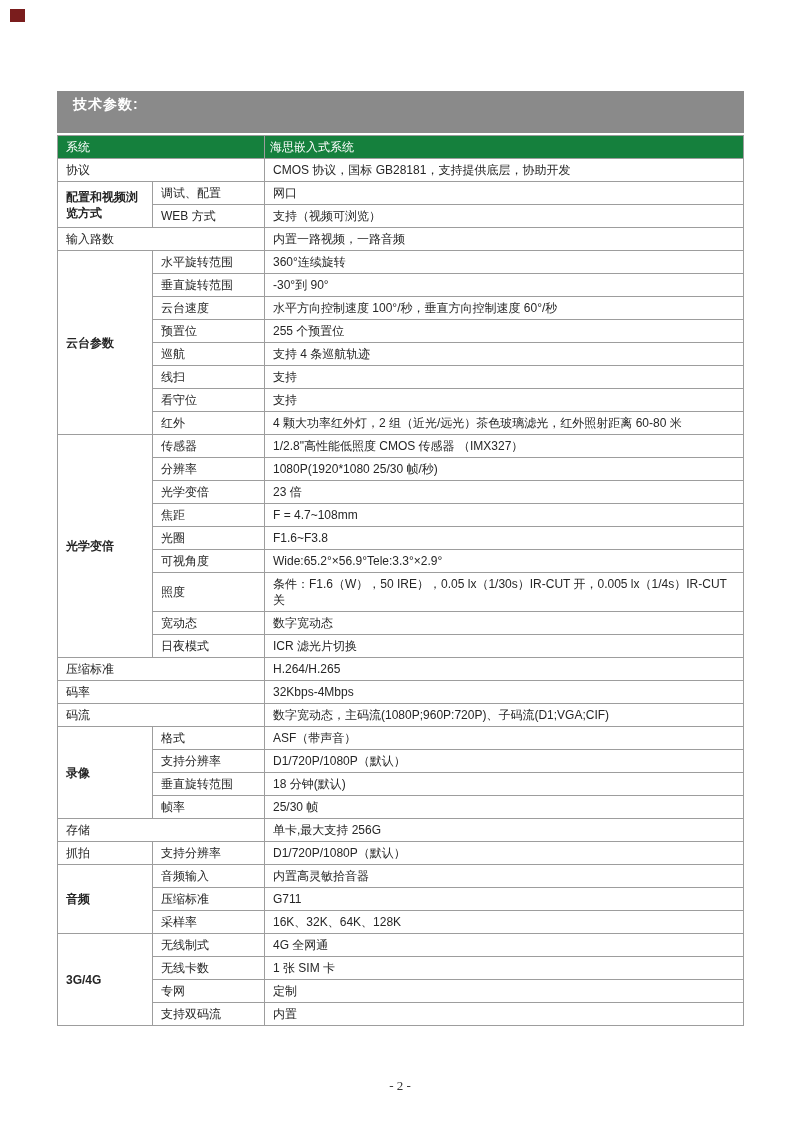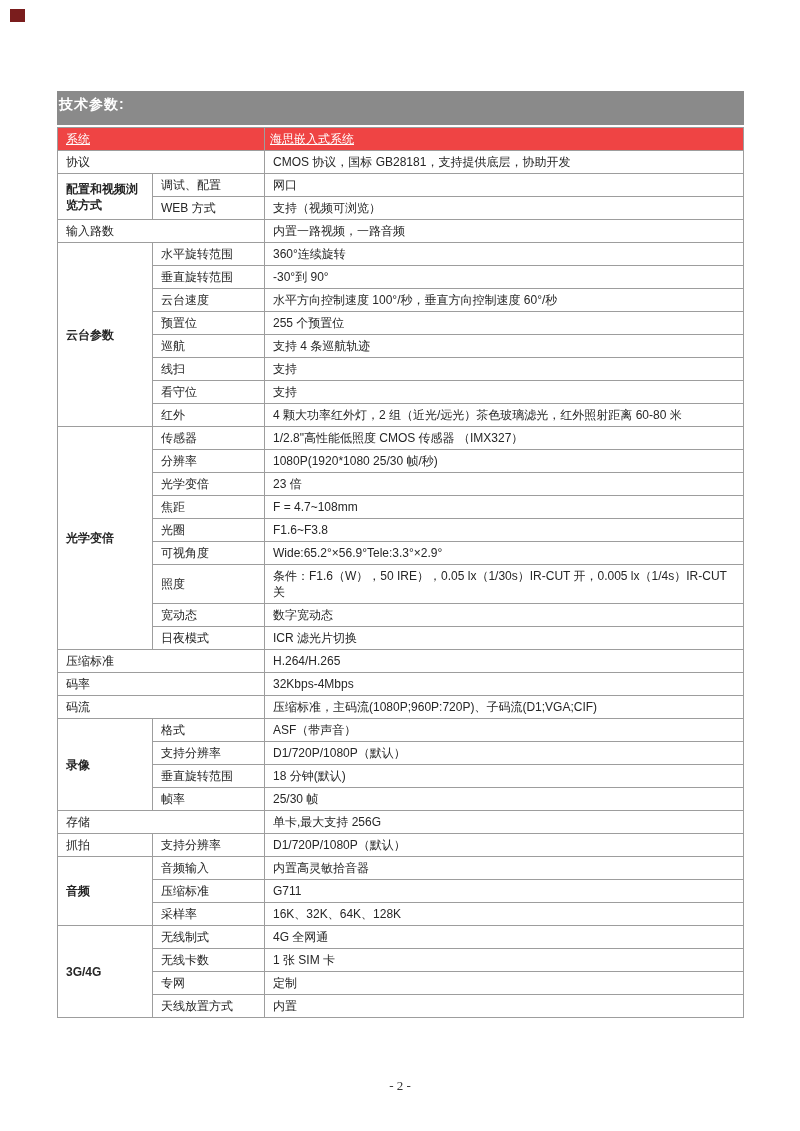--- a/index.html
+++ b/index.html
@@ -26,47 +26,46 @@
     position: absolute;
     left: 57px;
     top: 91px;
     width: 687px;
   }
   .titlebar {
     background: #8a8a8a;
     color: #ffffff;
     font-weight: bold;
     font-size: 14px;
-    height: 34px;
+    height: 42px;
     line-height: 26px;
-    padding-left: 2px;
+    padding-left: 16px;
     box-sizing: border-box;
     letter-spacing: 1px;
   }
   table.spec {
     border-collapse: collapse;
     width: 100%;
     margin-top: 2px;
     table-layout: fixed;
   }
   table.spec td {
     border: 1px solid #9d9d9d;
     font-size: 12px;
     line-height: 16px;
     padding: 3px 8px;
     vertical-align: middle;
     word-break: break-word;
   }
   table.spec col.c1 { width: 95px; }
   table.spec col.c2 { width: 112px; }
   tr.hdr td {
-    background: #ef4444;
+    background: #15803d;
     color: #ffffff;
     height: 16px;
-    text-decoration: underline;
   }
   tr.hdr td.indent { padding-left: 5px; }
   td.group { vertical-align: middle; font-weight: bold; }
   .footer {
     position: absolute;
     top: 1078px;
     left: 0;
     width: 100%;
     text-align: center;
     font-family: "Liberation Serif", serif;
@@ -186,21 +185,21 @@
           <tr>
             <td colspan="2">压缩标准</td>
             <td>H.264/H.265</td>
           </tr>
           <tr>
             <td colspan="2">码率</td>
             <td>32Kbps-4Mbps</td>
           </tr>
           <tr>
             <td colspan="2">码流</td>
-            <td>压缩标准，主码流(1080P;960P:720P)、子码流(D1;VGA;CIF)</td>
+            <td>数字宽动态，主码流(1080P;960P:720P)、子码流(D1;VGA;CIF)</td>
           </tr>
           <tr>
             <td rowspan="4" class="group">录像</td>
             <td>格式</td>
             <td>ASF（带声音）</td>
           </tr>
           <tr>
             <td>支持分辨率</td>
             <td>D1/720P/1080P（默认）</td>
           </tr>
@@ -241,21 +240,21 @@
           </tr>
           <tr>
             <td>无线卡数</td>
             <td>1 张 SIM 卡</td>
           </tr>
           <tr>
             <td>专网</td>
             <td>定制</td>
           </tr>
           <tr>
-            <td>天线放置方式</td>
+            <td>支持双码流</td>
             <td>内置</td>
           </tr>
         </tbody>
     </table>
   </div>
 
   <div class="footer">- 2 -</div>
 </div>
 
 </body></html>

